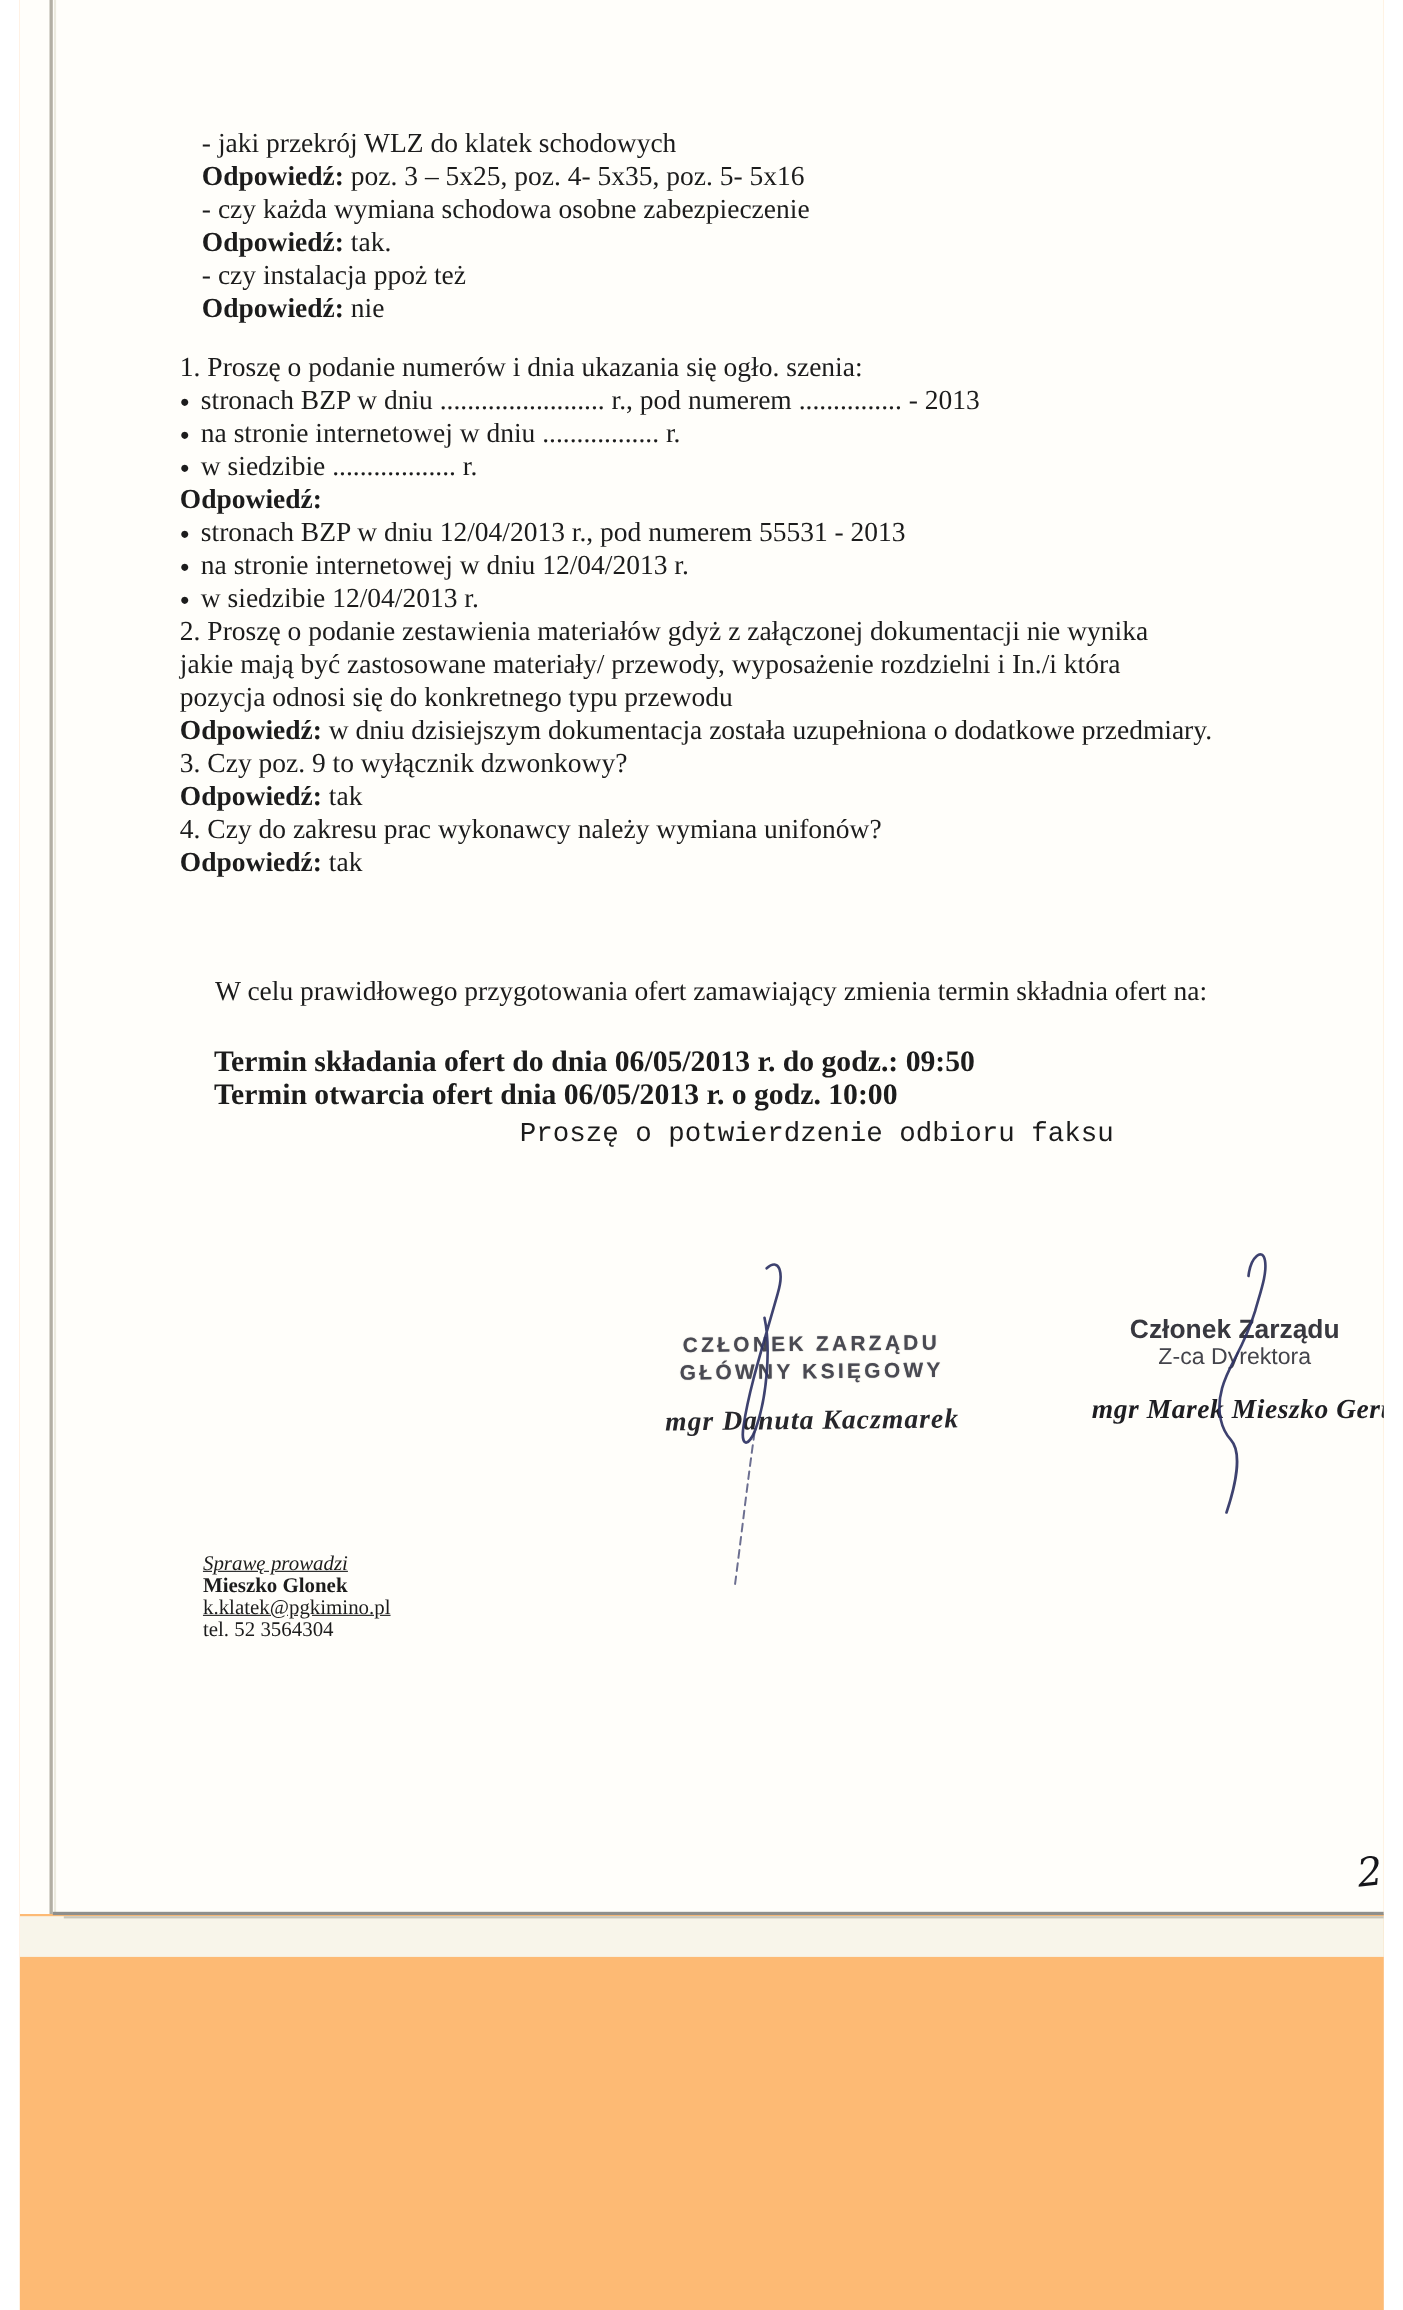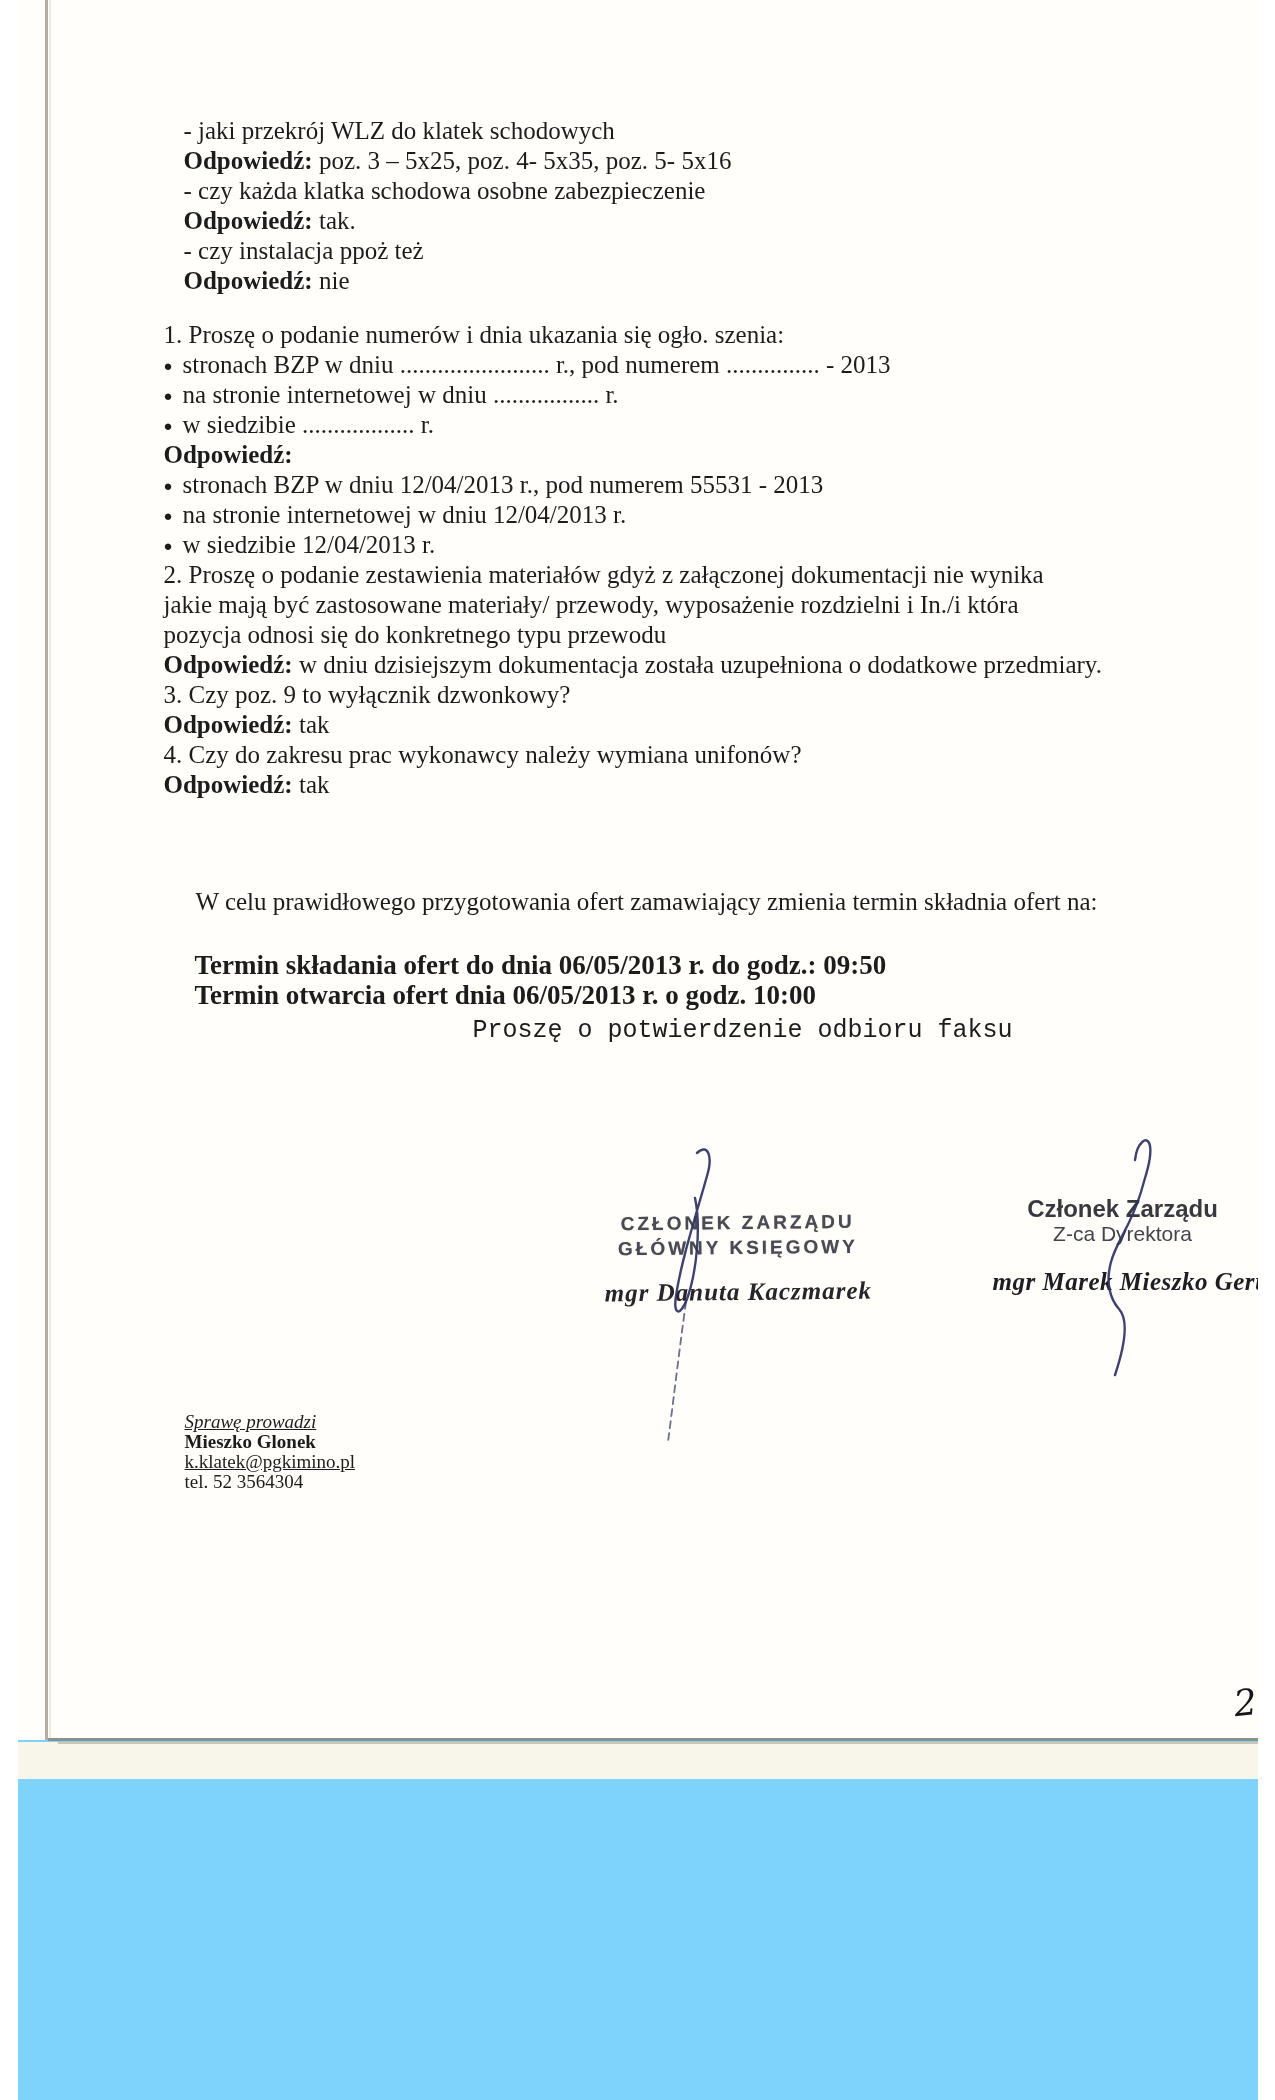--- a/index.html
+++ b/index.html
@@ -1,19 +1,19 @@
 <!DOCTYPE html>
 <html><head>
 <meta charset="utf-8">
 <style>
   html,body{margin:0;padding:0;}
   body{background:#ffffff;}
   .canvas{
     position:relative;width:1240px;height:2100px;margin:0 auto;
-    background:#7dd3fc;overflow:hidden;
+    background:#fdba74;overflow:hidden;
     font-family:"Liberation Serif","DejaVu Serif",serif;
     color:#1c1c1c;
   }
   .page-bg{position:absolute;left:0;top:0;width:1275px;height:1740px;background:#fffefa;}
   .below-band{position:absolute;left:0;top:1742px;width:1275px;height:37px;background:#f8f5ea;}
   .page-left-edge{position:absolute;left:27px;top:0;width:3px;height:1740px;background:#b3afa4;}
   .page-left-inner{position:absolute;left:31px;top:0;width:2px;height:1740px;background:#eceadf;}
   .page-right-edge{position:absolute;left:1261px;top:1010px;width:2px;height:730px;background:#d9d6cc;}
   .page-bottom-line{position:absolute;left:30px;top:1738px;width:1210px;height:3px;background:#8f8f8c;}
   .page-bottom-line2{position:absolute;left:40px;top:1742px;width:1200px;height:2px;background:#c9c6ba;}
@@ -78,21 +78,21 @@
   <div class="below-band"></div>
   <div class="page-left-edge"></div>
   <div class="page-left-inner"></div>
   <div class="page-right-edge"></div>
   <div class="page-bottom-line"></div>
   <div class="page-bottom-line2"></div>
 
   <div class="qa1 textblock">
       <div class="tline">- jaki przekrój WLZ do klatek schodowych</div>
       <div class="tline"><b>Odpowiedź:</b> poz. 3 – 5x25, poz. 4- 5x35, poz. 5- 5x16</div>
-      <div class="tline">- czy każda klatka schodowa osobne zabezpieczenie</div>
+      <div class="tline">- czy każda wymiana schodowa osobne zabezpieczenie</div>
       <div class="tline"><b>Odpowiedź:</b> tak.</div>
       <div class="tline">- czy instalacja ppoż też</div>
       <div class="tline"><b>Odpowiedź:</b> nie</div>
     </div>
   <div class="qa2 textblock">
       <div class="tline">1. Proszę o podanie numerów i dnia ukazania się ogło. szenia:</div>
       <div class="tline"><span class="bullet">●</span>stronach BZP w dniu ........................ r., pod numerem ............... - 2013</div>
       <div class="tline"><span class="bullet">●</span>na stronie internetowej w dniu ................. r.</div>
       <div class="tline"><span class="bullet">●</span>w siedzibie .................. r.</div>
       <div class="tline"><b>Odpowiedź:</b></div>

